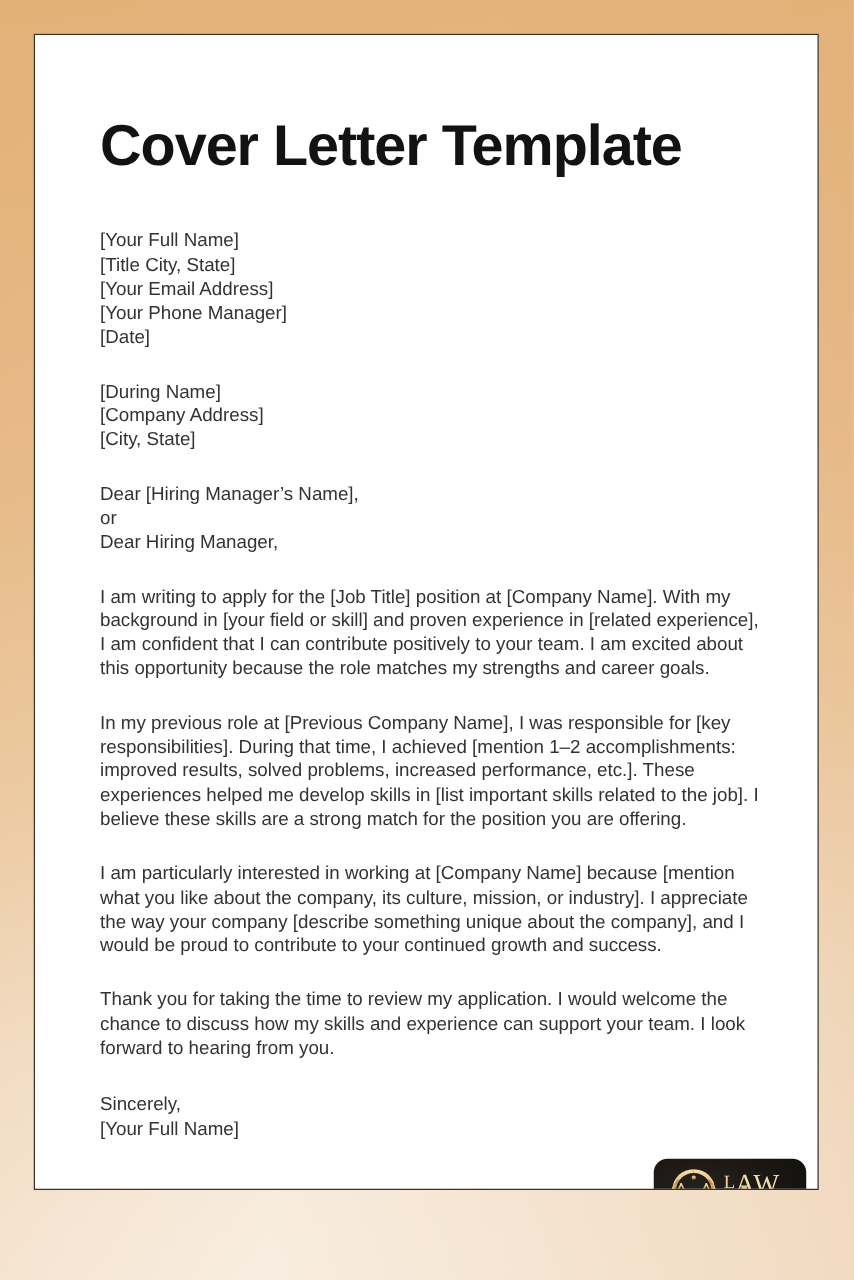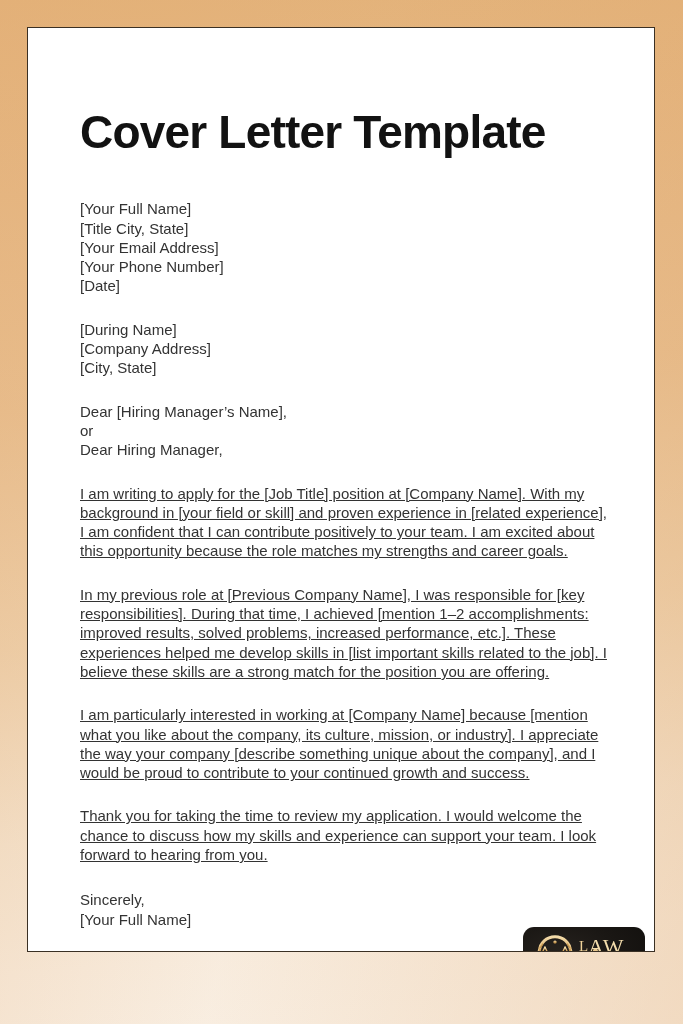--- a/index.html
+++ b/index.html
@@ -61,42 +61,42 @@
     position: absolute;
     left: 52px;
     top: 0;
     right: 22px;
     bottom: 0;
   }
 
   
   .doc-title {
     margin: 0;
-    padding-top: 80px;
+    padding-top: 64px;
     font-size: 46px;
     line-height: 1.05;
     font-weight: 700;
     letter-spacing: -0.8px;
     color: #121212;
     font-family: "Liberation Sans", sans-serif;
   }
 
   
   .block {
     color: #333333;
     font-size: 15px;
     line-height: 19.3px;
     max-width: 532px;
   }
   .block .line { display: block; white-space: pre-wrap; }
 
   .addr-block      { margin-top: 43px; }
   .recipient-block { margin-top: 24px; }
   .salutation-block{ margin-top: 24px; }
-  .para            { margin-top: 24px; text-decoration: underline; }
+  .para            { margin-top: 24px; }
   .closing-block   { margin-top: 26px; }
 
   
   .logo-badge {
     position: absolute;
     left: 495px;
     top: 899px;
     width: 122px;
     height: 63px;
     border-radius: 11px;
@@ -152,21 +152,21 @@
 
   <div class="page">
     <div class="page-inner">
 
       <h1 class="doc-title">Cover Letter Template</h1>
 
       <div class="block addr-block">
         <span class="line">[Your Full Name]</span>
         <span class="line">[Title City, State]</span>
         <span class="line">[Your Email Address]</span>
-        <span class="line">[Your Phone Number]</span>
+        <span class="line">[Your Phone Manager]</span>
         <span class="line">[Date]</span>
       </div>
 
       <div class="block recipient-block">
         <span class="line">[During Name]</span>
         <span class="line">[Company Address]</span>
         <span class="line">[City, State]</span>
       </div>
 
       <div class="block salutation-block">

